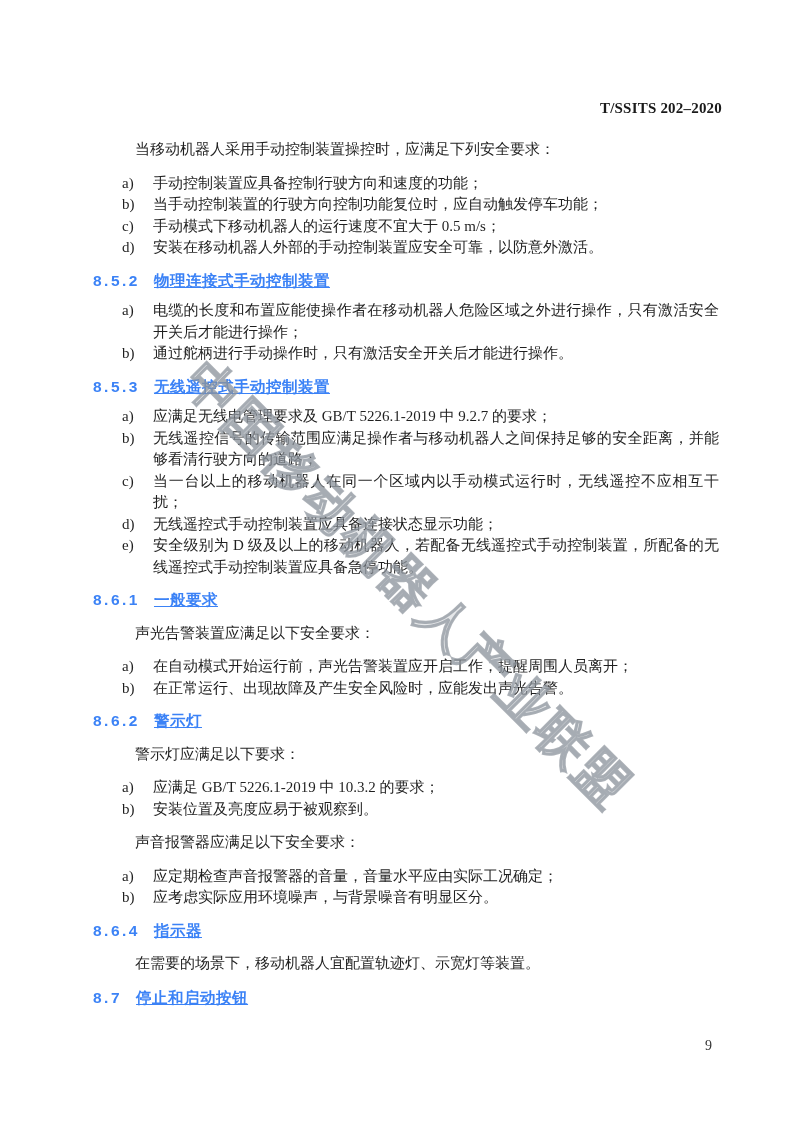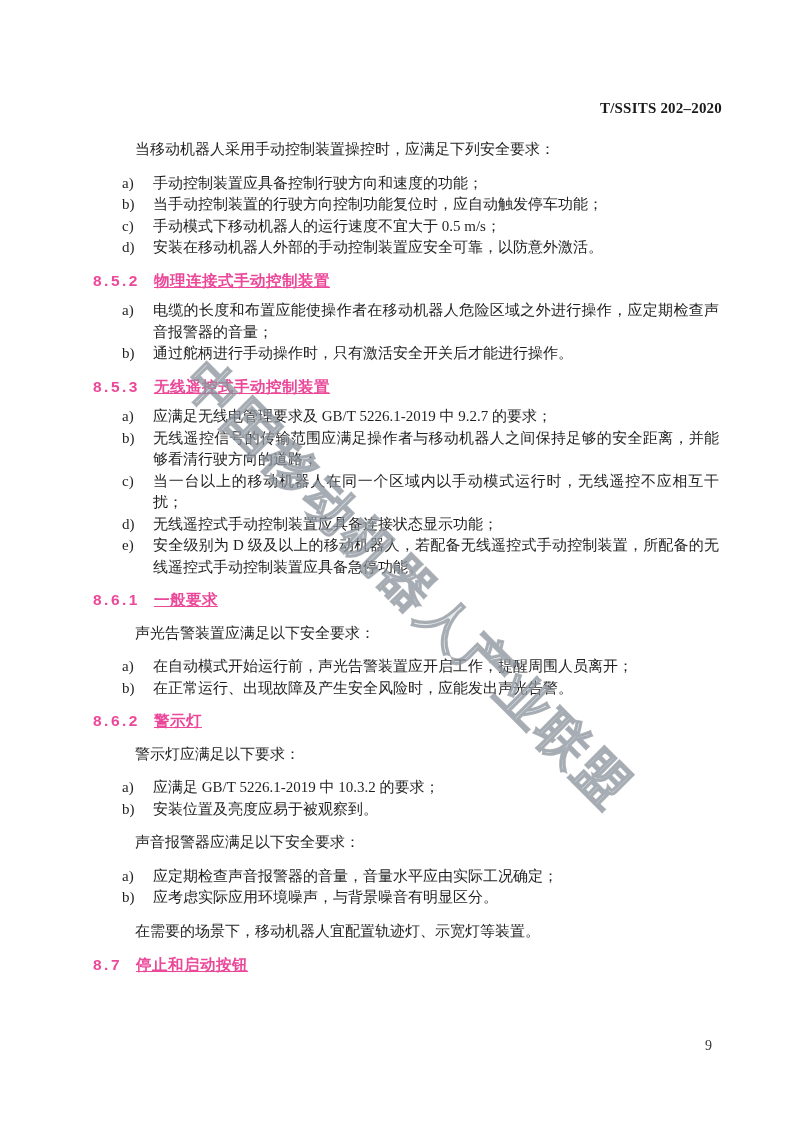--- a/index.html
+++ b/index.html
@@ -23,21 +23,21 @@
   .content {
     position:absolute; top:127px; left:93px; width:626px;
     font-size:15px; line-height:21.5px;
   }
 
   .heading {
     display:flex; align-items:baseline;
     margin:11px 0 9px;
     font-family:"Liberation Sans","DejaVu Sans",sans-serif;
     font-weight:700; font-size:15.5px; line-height:21.5px;
-    color:#ec4899;
+    color:#3b82f6;
   }
   .hnum { letter-spacing:2.5px; margin-right:14px; white-space:nowrap; }
   .htitle { letter-spacing:0.5px;text-decoration:underline; }
 
   .para {
     margin:12px; text-indent:2em;
     text-align:justify;
   }
 
   .list-item { display:flex; padding-left:29px; }
@@ -87,21 +87,21 @@
       <div class="list-item">
         <span class="li-label">d)</span>
         <span class="li-text">安装在移动机器人外部的手动控制装置应安全可靠，以防意外激活。</span>
       </div>
       <div class="heading">
         <span class="hnum">8.5.2</span>
         <span class="htitle">物理连接式手动控制装置</span>
       </div>
       <div class="list-item">
         <span class="li-label">a)</span>
-        <span class="li-text">电缆的长度和布置应能使操作者在移动机器人危险区域之外进行操作，应定期检查声音报警器的音量；</span>
+        <span class="li-text">电缆的长度和布置应能使操作者在移动机器人危险区域之外进行操作，只有激活安全开关后才能进行操作；</span>
       </div>
       <div class="list-item">
         <span class="li-label">b)</span>
         <span class="li-text">通过舵柄进行手动操作时，只有激活安全开关后才能进行操作。</span>
       </div>
       <div class="heading">
         <span class="hnum">8.5.3</span>
         <span class="htitle">无线遥控式手动控制装置</span>
       </div>
       <div class="list-item">
@@ -152,20 +152,24 @@
       </div>
       <p class="para">声音报警器应满足以下安全要求：</p>
       <div class="list-item">
         <span class="li-label">a)</span>
         <span class="li-text">应定期检查声音报警器的音量，音量水平应由实际工况确定；</span>
       </div>
       <div class="list-item">
         <span class="li-label">b)</span>
         <span class="li-text">应考虑实际应用环境噪声，与背景噪音有明显区分。</span>
       </div>
+      <div class="heading">
+        <span class="hnum">8.6.4</span>
+        <span class="htitle">指示器</span>
+      </div>
       <p class="para">在需要的场景下，移动机器人宜配置轨迹灯、示宽灯等装置。</p>
       <div class="heading">
         <span class="hnum">8.7</span>
         <span class="htitle">停止和启动按钮</span>
       </div>
     </main>
 
   <div class="watermark">中国移动机器人产业联盟</div>
 
   <div class="page-footer">

